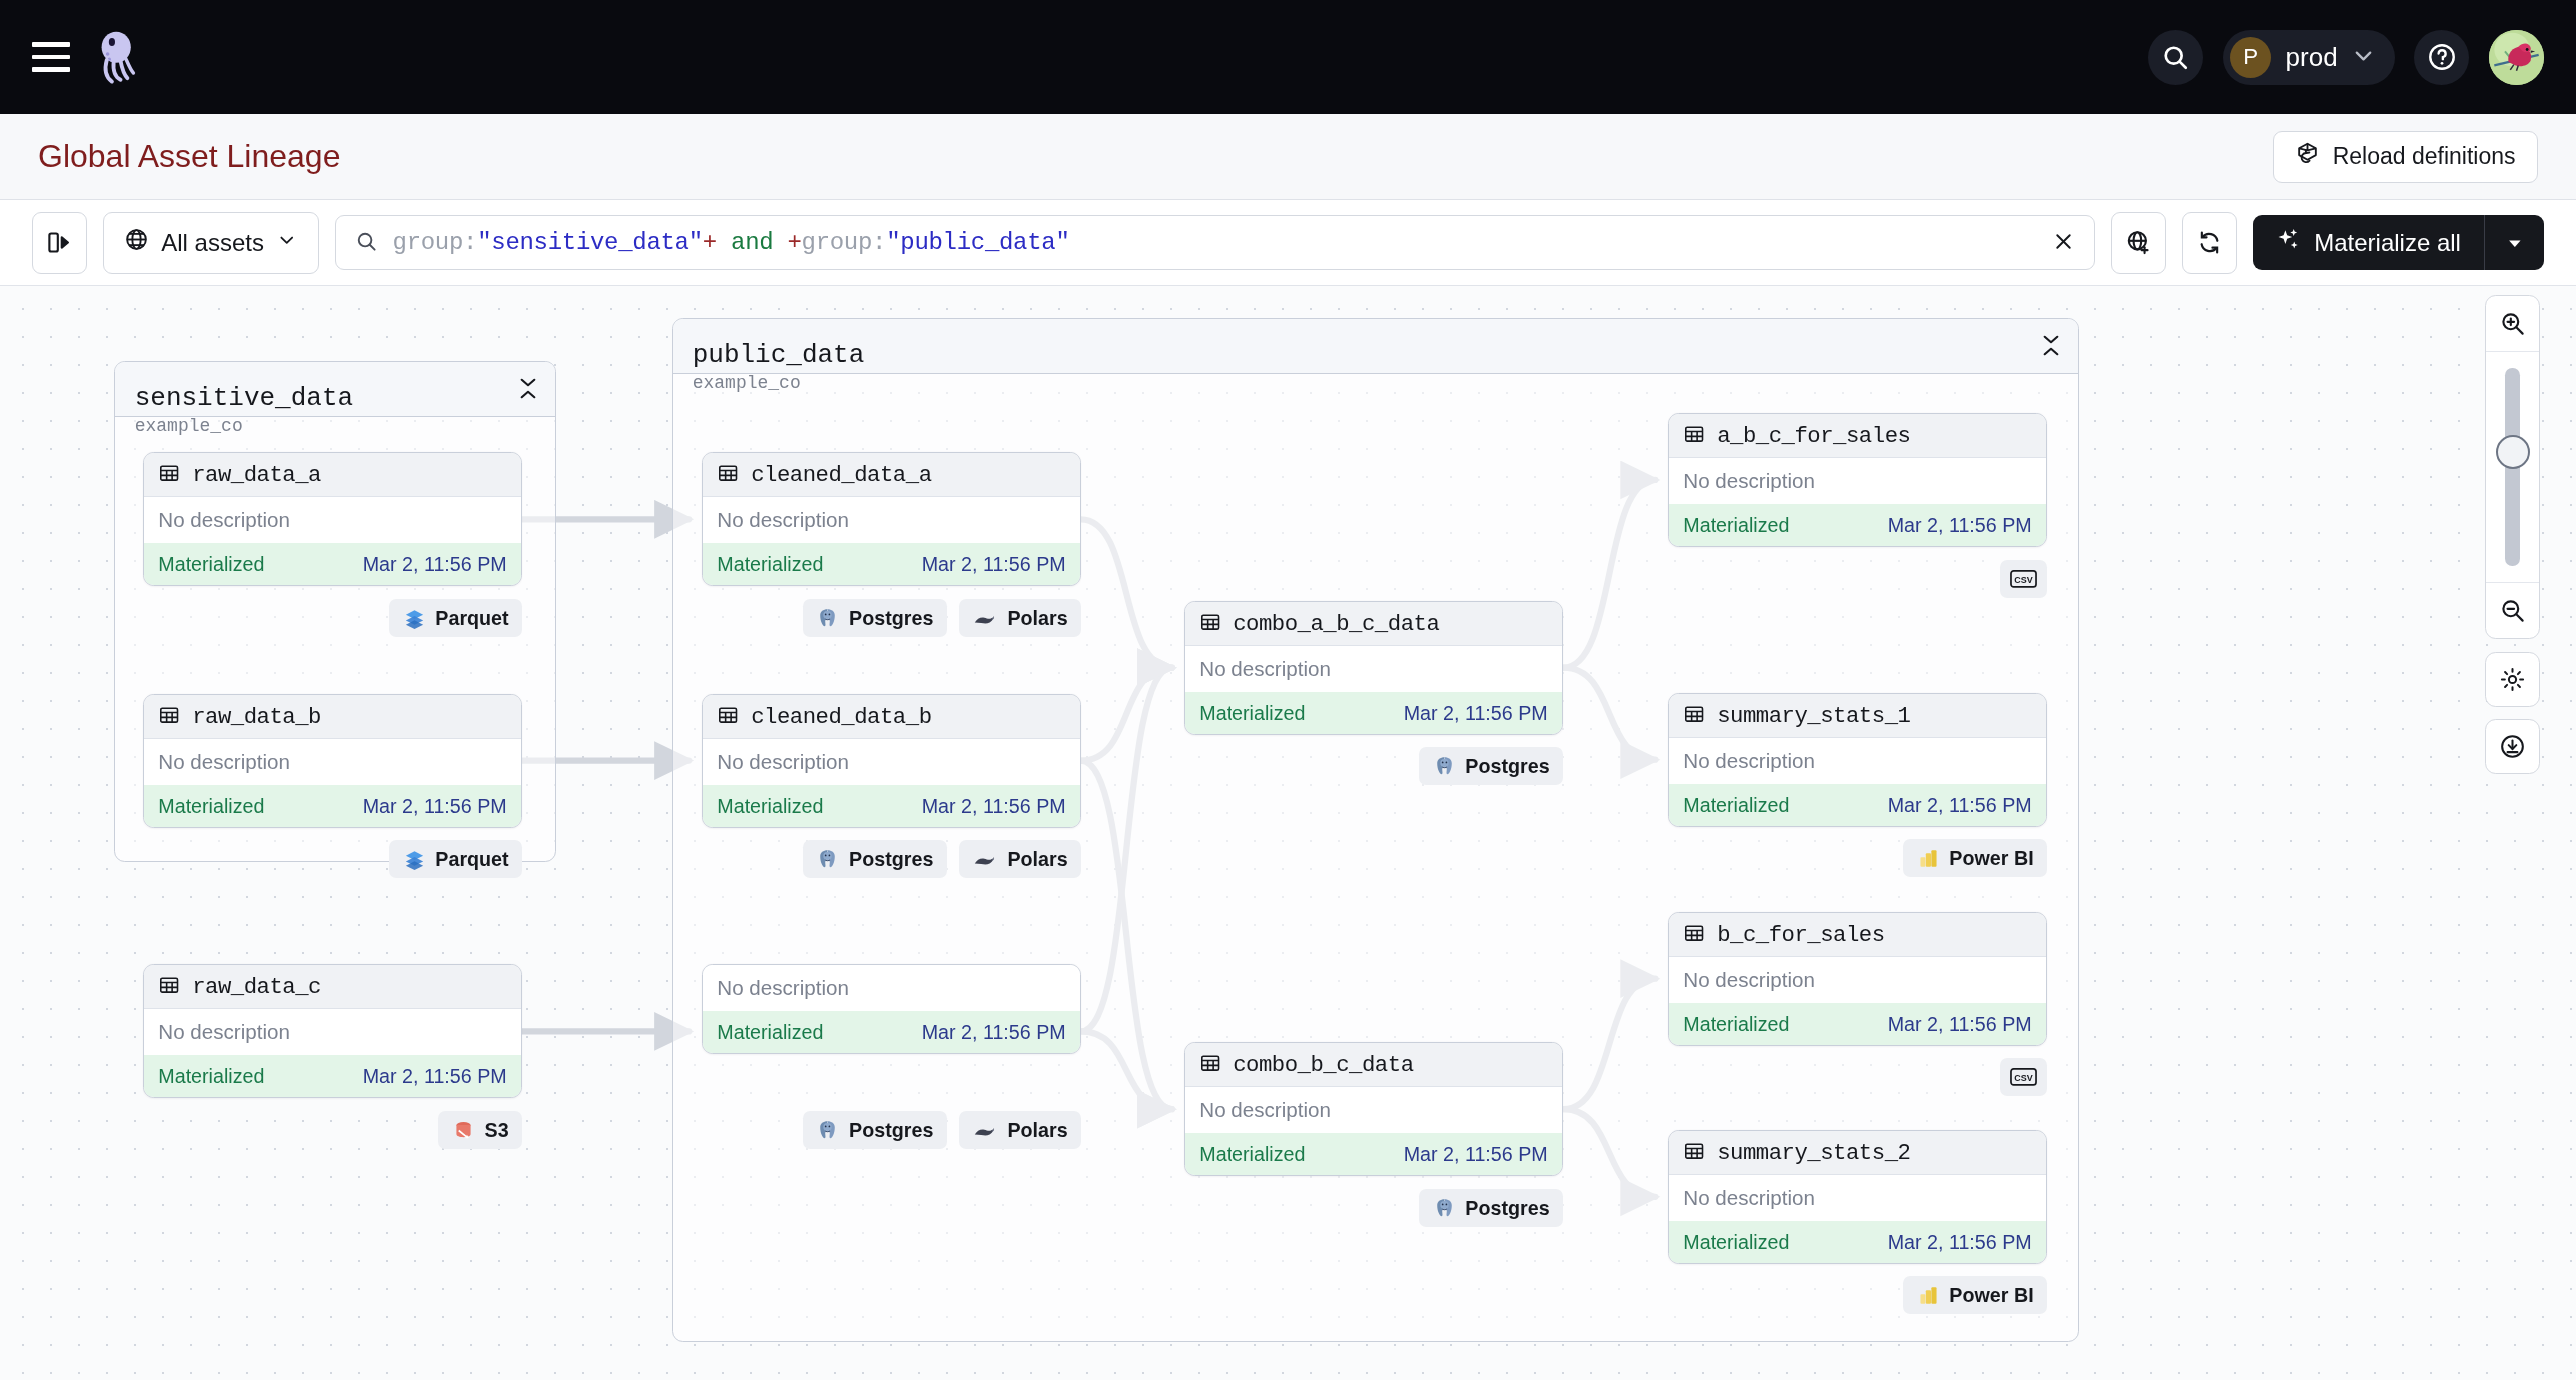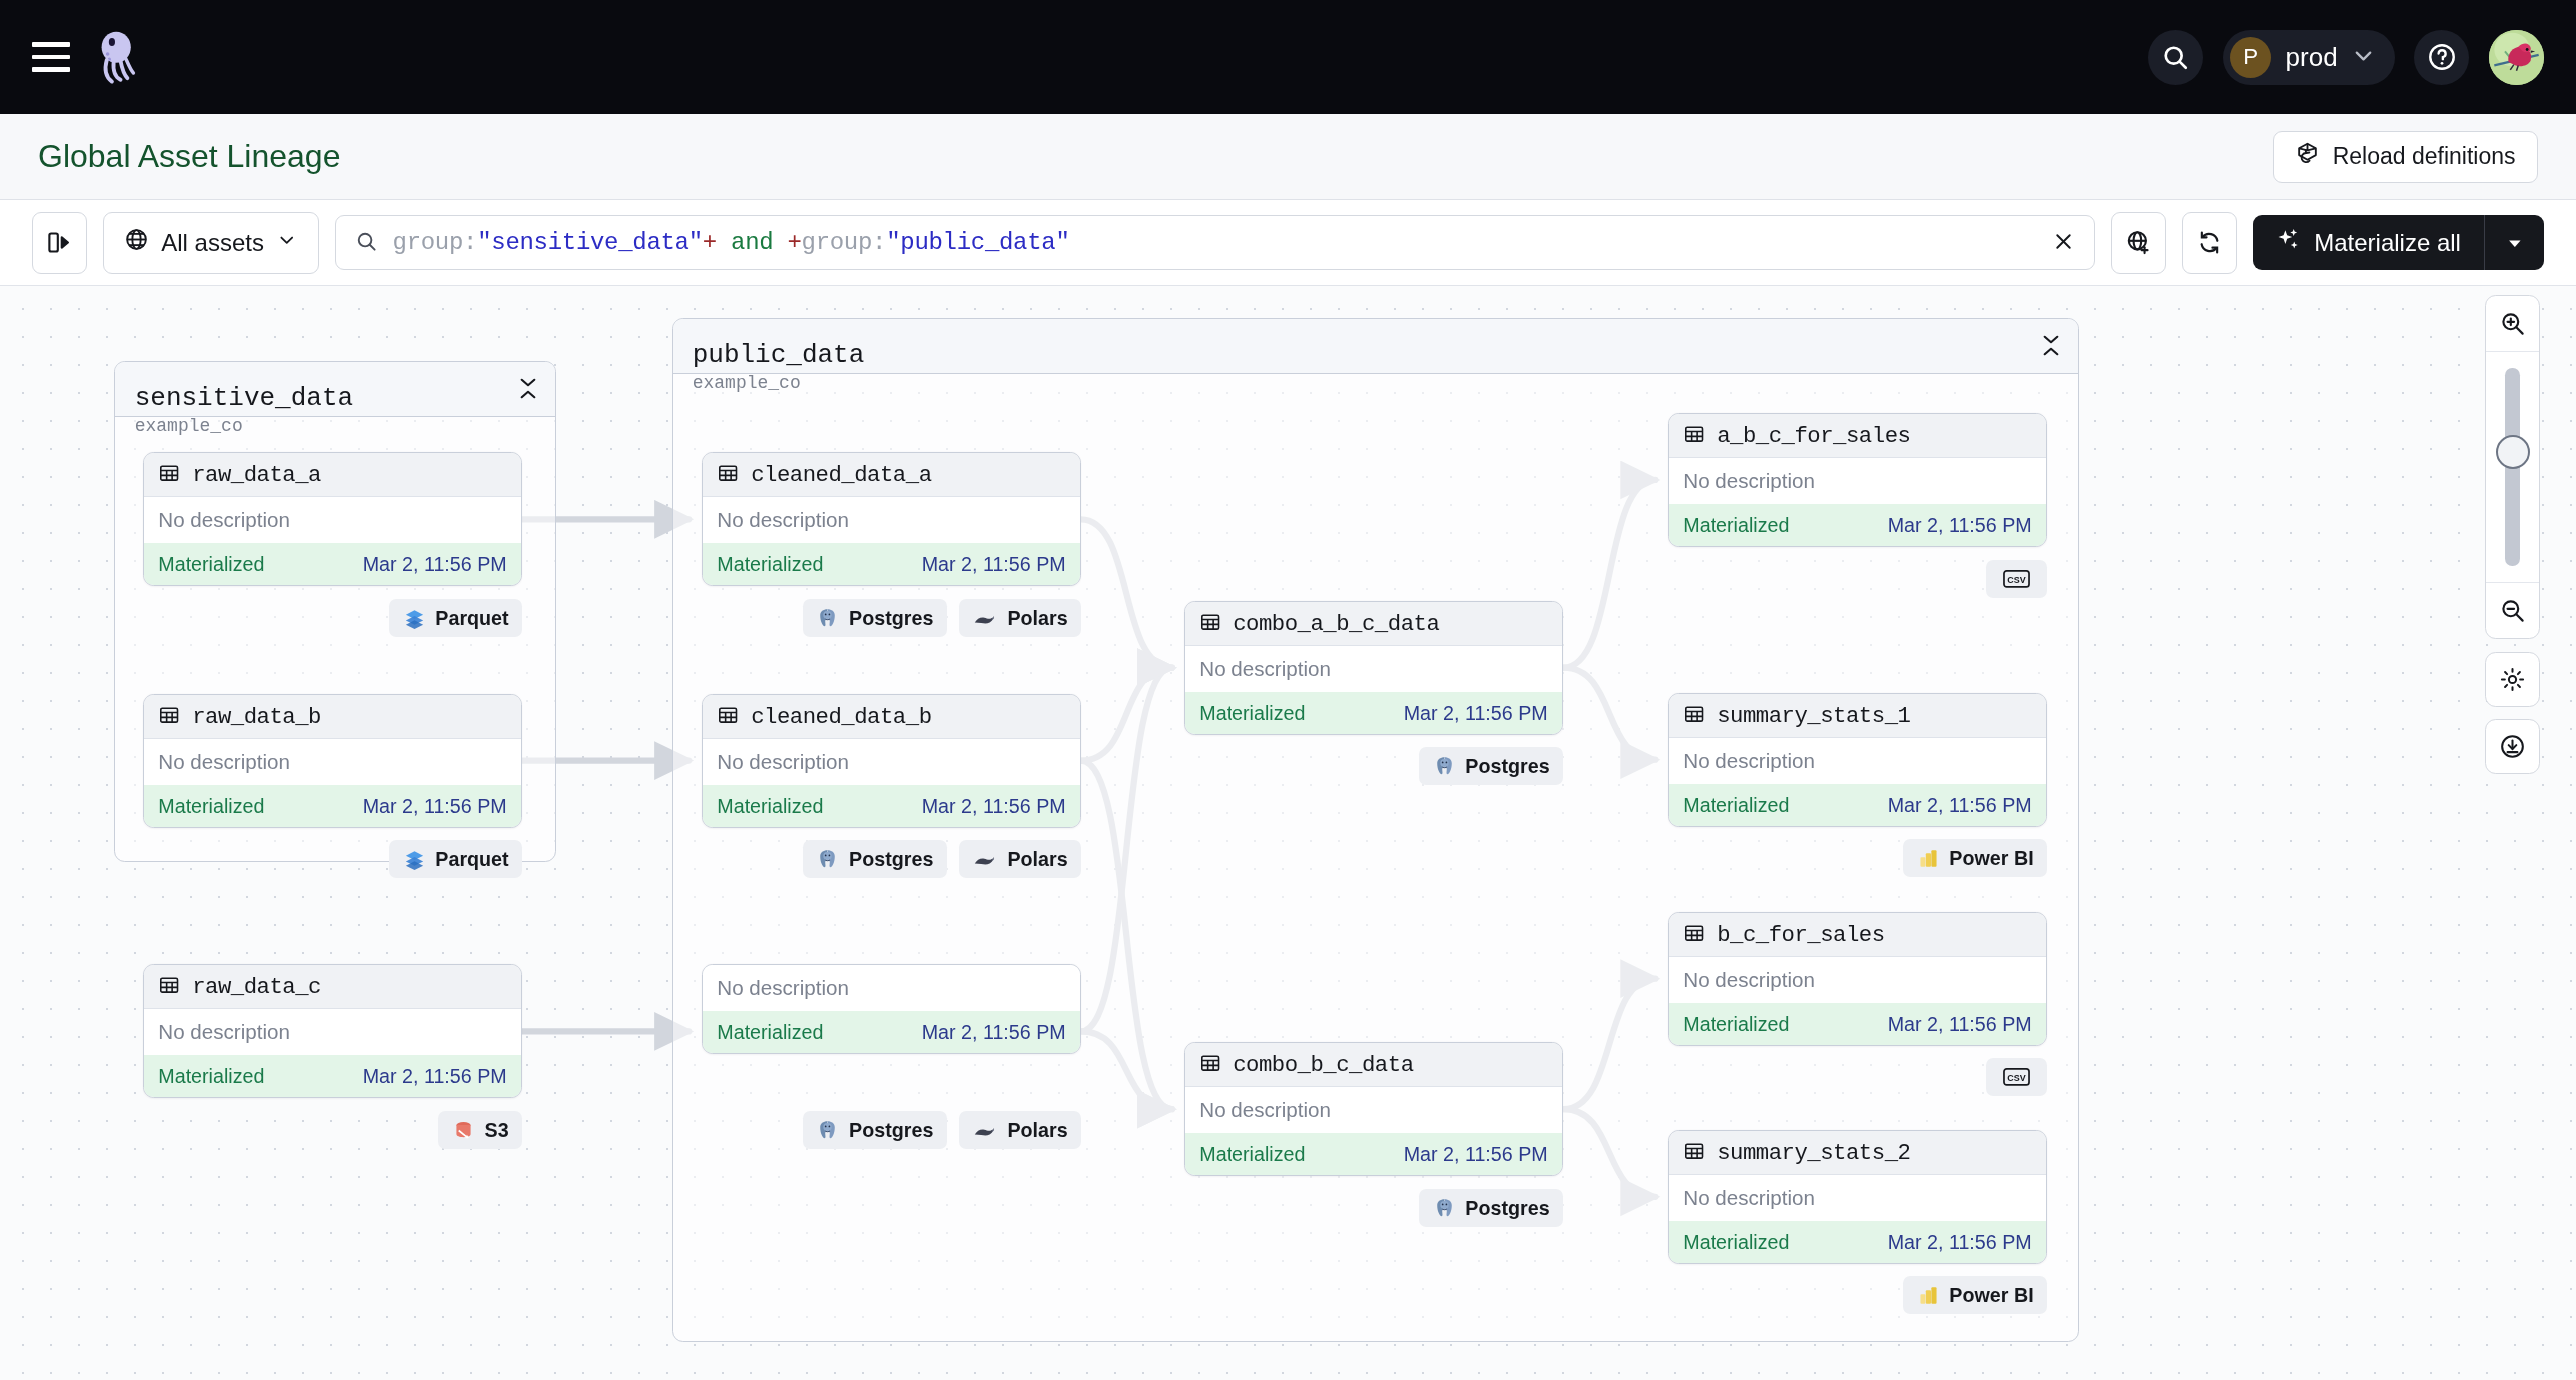--- a/index.html
+++ b/index.html
@@ -51,21 +51,21 @@
     width: 55px; height: 55px; border-radius: 50%;
     background: radial-gradient(circle at 40% 45%, #CFE8B0 0%, #AFD68B 70%, #9CCB7C 100%);
     overflow: hidden; position: relative; cursor: pointer;
   }
 
   
   #pageheader {
     height: 86px; background: #F7F8FA; border-bottom: 0.9px solid #DFE2E8;
     display: flex; align-items: center; padding: 0 38px; position: relative;
   }
-  #page-title { font-size: 32px; color: #14532d; font-weight: normal; }
+  #page-title { font-size: 32px; color: #7f1d1d; font-weight: normal; }
   #reload-btn {
     position: absolute; right: 38px; top: 50%; transform: translateY(-50%);
     height: 52px; border: 0.9px solid #D5D9E0; border-radius: 9px; background: #fff;
     display: flex; align-items: center; gap: 12.5px; padding: 0 21.5px; cursor: pointer;
     font-size: 23px; color: #16181D;
   }
 
   
   #toolbar {
     height: 86px; background: #fff; border-bottom: 0.9px solid #E1E4EA;
@@ -148,21 +148,21 @@
   .status-time { font-size: 19.7px; color: #2C3A8C; }
 
   .tagrow {
     position: absolute; display: flex; gap: 12.5px; align-items: center;
   }
   .tag {
     height: 38px; border-radius: 7.2px; background: #EDEFF3;
     display: flex; align-items: center; gap: 9.8px; padding: 0 13.4px;
     font-size: 19.7px; font-weight: bold; color: #16181D; cursor: pointer;
   }
-  .tag.icon-only { padding: 0 17px; }
+  .tag.icon-only { padding: 0 10px; }
 
   
   #zoom-controls {
     position: absolute; right: 36px; top: 295px;
     display: flex; flex-direction: column; align-items: center; gap: 12.5px;
   }
   #zoom-stack {
     width: 55px; border: 0.9px solid #D5D9E0; border-radius: 10.7px; background: #fff;
     display: flex; flex-direction: column; align-items: center;
   }

